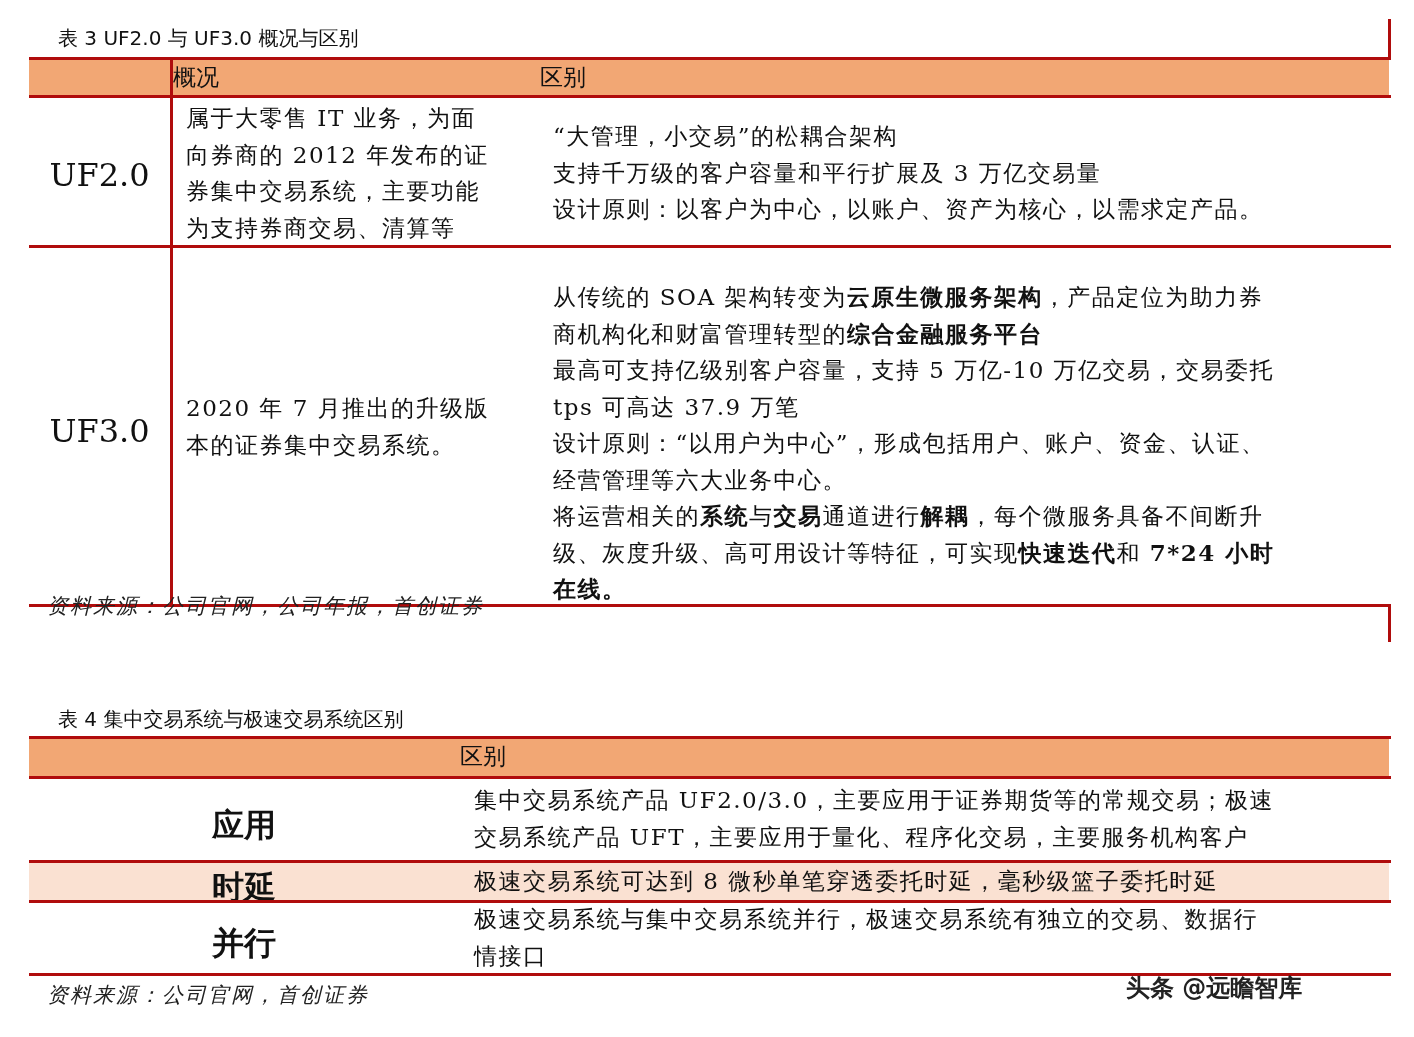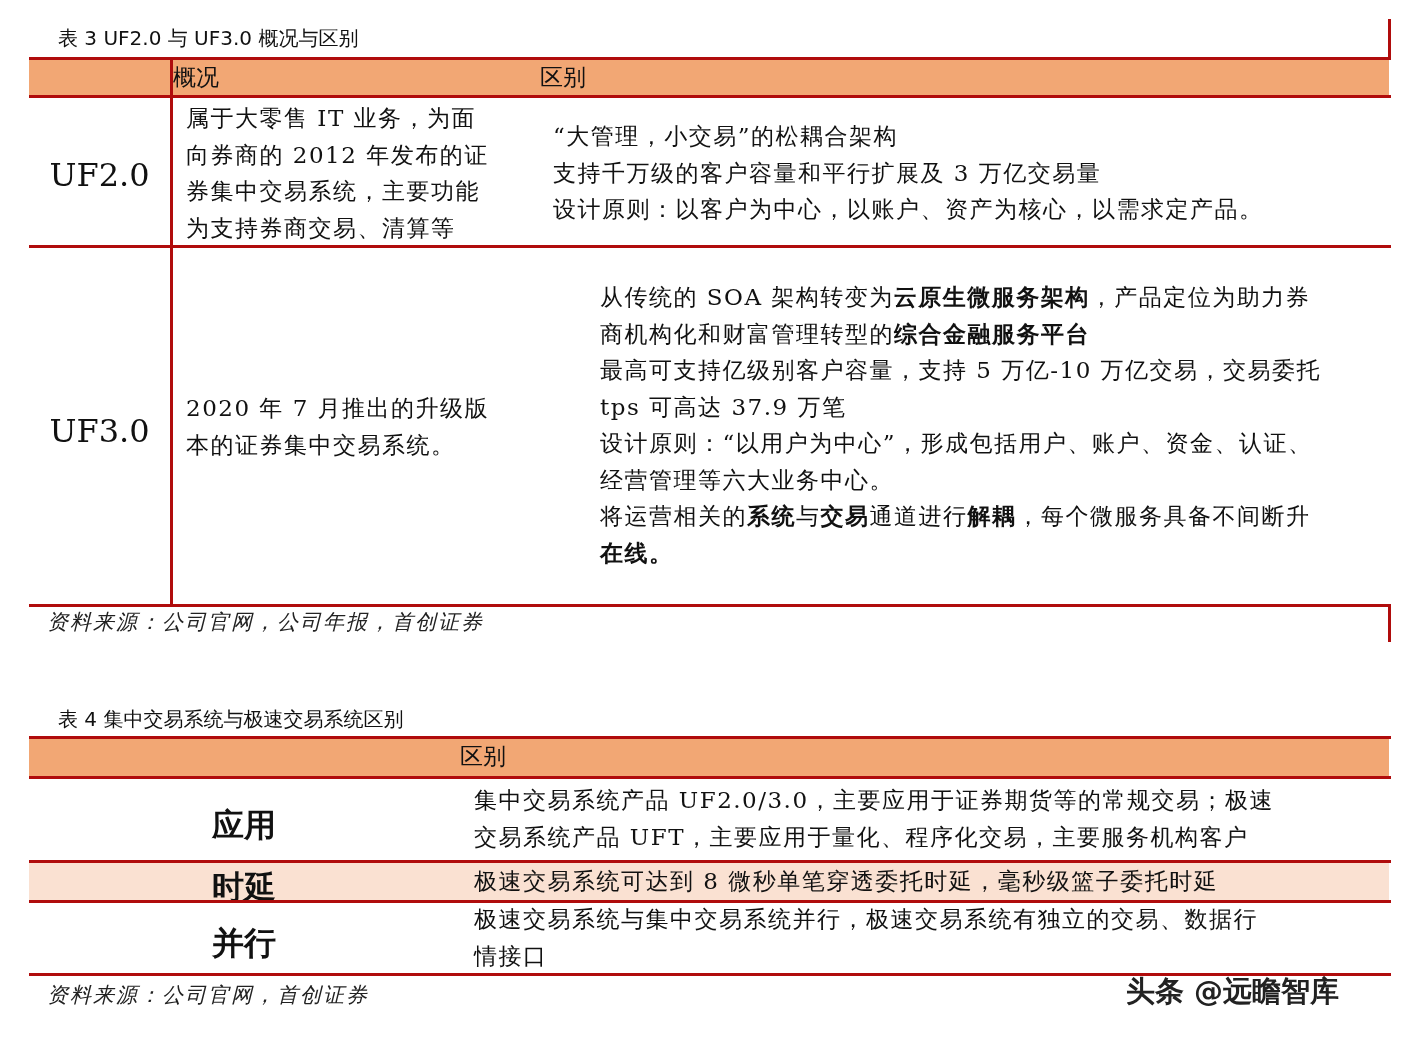--- a/index.html
+++ b/index.html
@@ -10,21 +10,21 @@
   .hline { position: absolute; height: 3px; background: #b00c0c; }
   .vline { position: absolute; width: 3px; background: #b00c0c; }
   .hdr { position: absolute; background: #f2a774; }
   .hdrtext { position: absolute; font-weight: normal; font-size: 23px; text-align: left;
              font-family: "DejaVu Sans", "Liberation Sans", sans-serif; }
   .cell { position: absolute; font-size: 23px; line-height: 36.5px; white-space: nowrap; letter-spacing: 1.5px; }
   .cellc { position: absolute; font-size: 32px; text-align: center; }
   .b { font-weight: bold; }
   .src { position: absolute; font-style: italic; font-size: 21px; letter-spacing: 2px; color: #222; white-space: nowrap; }
   .rowbg { position: absolute; background: #fae1d2; }
-  .wm { position: absolute; font-family: "DejaVu Sans", "Liberation Sans", sans-serif; font-size: 29px; color: #222; font-weight: bold; white-space: nowrap; }
+  .wm { position: absolute; font-family: "DejaVu Sans", "Liberation Sans", sans-serif; font-size: 24px; color: #222; font-weight: bold; white-space: nowrap; }
 </style>
 </head>
 <body>
 
 <div class="abs caption" style="left:46px; top:25px;">表 3 UF2.0 与 UF3.0 概况与区别</div>
 <div class="vline" style="left:1388px; top:19px; height:40px;"></div>
 
 <div class="hdr" style="left:29px; top:59px; width:1360px; height:37px;"></div>
 <div class="hline" style="left:29px; top:57px; width:1362px;"></div>
 <div class="hline" style="left:29px; top:95px; width:1362px;"></div>
@@ -45,34 +45,35 @@
   <div>支持千万级的客户容量和平行扩展及 3 万亿交易量</div>
   <div>设计原则：以客户为中心，以账户、资产为核心，以需求定产品。</div>
 </div>
 <div class="hline" style="left:29px; top:245px; width:1362px;"></div>
 
 <div class="cellc" style="left:29px; top:412px; width:141px;">UF3.0</div>
 <div class="cell" style="left:186px; top:390px;">
   <div>2020 年 7 月推出的升级版</div>
   <div>本的证券集中交易系统。</div>
 </div>
-<div class="cell" id="uf30diff" style="left:553px; top:279px;margin-left:47px;">
+<div class="cell" id="uf30diff" style="left:553px; top:279px;">
     <div><span>从传统的 SOA 架构转变为</span><span class="b">云原生微服务架构</span><span>，产品定位为助力券</span></div>
     <div><span>商机构化和财富管理转型的</span><span class="b">综合金融服务平台</span></div>
     <div><span>最高可支持亿级别客户容量，支持 5 万亿-10 万亿交易，交易委托</span></div>
     <div><span>tps 可高达 37.9 万笔</span></div>
     <div><span>设计原则：“以用户为中心”，形成包括用户、账户、资金、认证、</span></div>
     <div><span>经营管理等六大业务中心。</span></div>
     <div><span>将运营相关的</span><span class="b">系统</span><span>与</span><span class="b">交易</span><span>通道进行</span><span class="b">解耦</span><span>，每个微服务具备不间断升</span></div>
+    <div><span>级、灰度升级、高可用设计等特征，可实现</span><span class="b">快速迭代</span><span>和 </span><span class="b">7*24 小时</span></div>
     <div><span class="b">在线。</span></div>
   </div>
 
 <div class="hline" style="left:29px; top:604px; width:1362px;"></div>
 <div class="vline" style="left:1388px; top:604px; height:38px;"></div>
-<div class="src" style="left:47px; top:608px;font-family:Liberation Mono, monospace;">资料来源：公司官网，公司年报，首创证券</div>
+<div class="src" style="left:47px; top:592px;font-family:Liberation Mono, monospace;">资料来源：公司官网，公司年报，首创证券</div>
 
 <div class="abs caption" style="left:46px; top:706px;">表 4 集中交易系统与极速交易系统区别</div>
 
 <div class="hdr" style="left:29px; top:738px; width:1360px; height:38px;"></div>
 <div class="hline" style="left:29px; top:736px; width:1362px;"></div>
 <div class="hline" style="left:29px; top:776px; width:1362px;"></div>
 <div class="hdrtext" style="left:460px; top:741px; width:930px;">区别</div>
 
 <div class="cellc b" style="left:29px; top:804px; width:430px; font-family:'DejaVu Sans','Liberation Sans',sans-serif;">应用</div>
 <div class="cell" style="left:474px; top:782px;">

